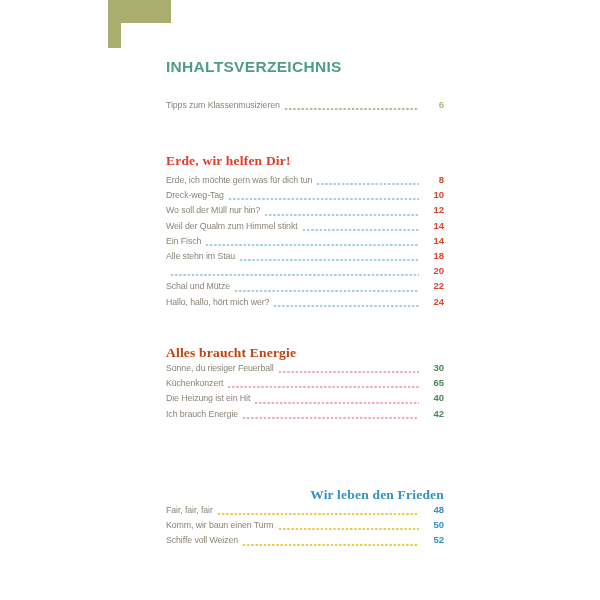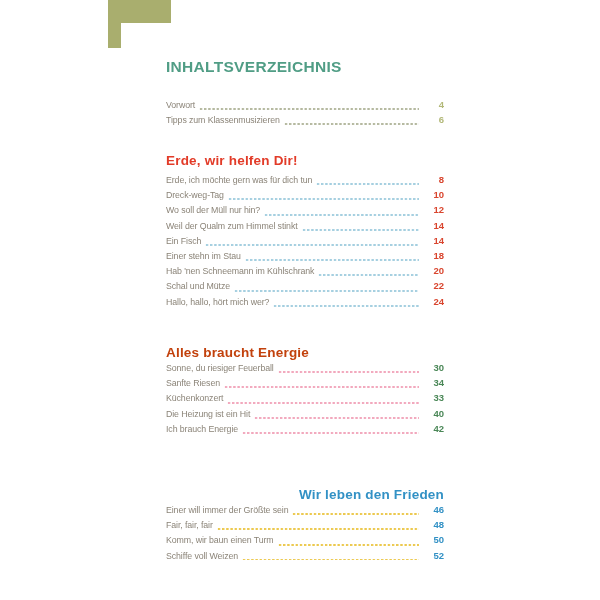--- a/index.html
+++ b/index.html
@@ -11,21 +11,21 @@
   .deco-top-h { left:80px; top:0; width:63px; height:23px; }
   .deco-top-v { left:80px; top:0; width:13px; height:48px; }
   .deco-bl-v  { left:82px; top:568px; width:8px;  height:31px; }
   .deco-bl-h  { left:82px; top:593px; width:40px; height:6px; }
 
   .title {
     position:absolute; left:138px; top:58px; margin:0;
     font-size:15.5px; font-weight:bold; letter-spacing:0.3px; color:#509d85;
   }
   .block { position:absolute; left:138px; right:184px; }
-  .sec-h { margin:0; font-size:13.5px; font-weight:bold; letter-spacing:0.2px; }
+  .sec-h { margin:0; font-size:13.5px; font-weight:bold; letter-spacing:0.2px;font-family:Liberation Serif, serif; }
   .h-red   { color:#e23b28; }
   .h-green { color:#c2410c; }
   .h-blue  { color:#3291c5;text-align:right; }
 
   .toc-row { display:flex; align-items:baseline; height:15.2px; }
   .t { font-size:8.8px; letter-spacing:-0.1px; color:#8b8478; white-space:nowrap; }
   .dots {
     flex:1; height:4px; align-self:flex-end; margin:0 0 3px 4px;
     background-repeat:repeat-x; background-size:4.2px 4px; background-position:0 50%;
   }
@@ -53,25 +53,20 @@
 
 <div class="page">
 
   <div class="deco deco-top-h"></div>
   <div class="deco deco-top-v"></div>
 
   <h1 class="title">INHALTSVERZEICHNIS</h1>
 
   <div class="block" style="top:99px;">
     <div class="toc-row">
-      <span class="t">Vorwort</span>
-      <span class="dots dots-f"></span>
-      <span class="n n-f">4</span>
-    </div>
-    <div class="toc-row">
       <span class="t">Tipps zum Klassenmusizieren</span>
       <span class="dots dots-f"></span>
       <span class="n n-f">6</span>
     </div>
   </div>
 
   <h2 class="block sec-h h-red" style="top:153px;">Erde, wir helfen Dir!</h2>
   <div class="block" style="top:174px;">
     <div class="toc-row">
       <span class="t">Erde, ich möchte gern was für dich tun</span>
@@ -92,26 +87,25 @@
       <span class="t">Weil der Qualm zum Himmel stinkt</span>
       <span class="dots dots-1"></span>
       <span class="n n-1">14</span>
     </div>
     <div class="toc-row">
       <span class="t">Ein Fisch</span>
       <span class="dots dots-1"></span>
       <span class="n n-1">14</span>
     </div>
     <div class="toc-row">
-      <span class="t">Einer stehn im Stau</span>
+      <span class="t">Alle stehn im Stau</span>
       <span class="dots dots-1"></span>
       <span class="n n-1">18</span>
     </div>
     <div class="toc-row">
-      <span class="t">Hab 'nen Schneemann im Kühlschrank</span>
       <span class="dots dots-1"></span>
       <span class="n n-1">20</span>
     </div>
     <div class="toc-row">
       <span class="t">Schal und Mütze</span>
       <span class="dots dots-1"></span>
       <span class="n n-1">22</span>
     </div>
     <div class="toc-row">
       <span class="t">Hallo, hallo, hört mich wer?</span>
@@ -121,48 +115,38 @@
   </div>
 
   <h2 class="block sec-h h-green" style="top:345px;">Alles braucht Energie</h2>
   <div class="block" style="top:362px;">
     <div class="toc-row">
       <span class="t">Sonne, du riesiger Feuerball</span>
       <span class="dots dots-2"></span>
       <span class="n n-2">30</span>
     </div>
     <div class="toc-row">
-      <span class="t">Sanfte Riesen</span>
-      <span class="dots dots-2"></span>
-      <span class="n n-2">34</span>
-    </div>
-    <div class="toc-row">
       <span class="t">Küchenkonzert</span>
       <span class="dots dots-2"></span>
-      <span class="n n-2">33</span>
+      <span class="n n-2">65</span>
     </div>
     <div class="toc-row">
       <span class="t">Die Heizung ist ein Hit</span>
       <span class="dots dots-2"></span>
       <span class="n n-2">40</span>
     </div>
     <div class="toc-row">
       <span class="t">Ich brauch Energie</span>
       <span class="dots dots-2"></span>
       <span class="n n-2">42</span>
     </div>
   </div>
 
   <h2 class="block sec-h h-blue" style="top:487px;">Wir leben den Frieden</h2>
   <div class="block" style="top:504px;">
-    <div class="toc-row">
-      <span class="t">Einer will immer der Größte sein</span>
-      <span class="dots dots-3"></span>
-      <span class="n n-3">46</span>
-    </div>
     <div class="toc-row">
       <span class="t">Fair, fair, fair</span>
       <span class="dots dots-3"></span>
       <span class="n n-3">48</span>
     </div>
     <div class="toc-row">
       <span class="t">Komm, wir baun einen Turm</span>
       <span class="dots dots-3"></span>
       <span class="n n-3">50</span>
     </div>

